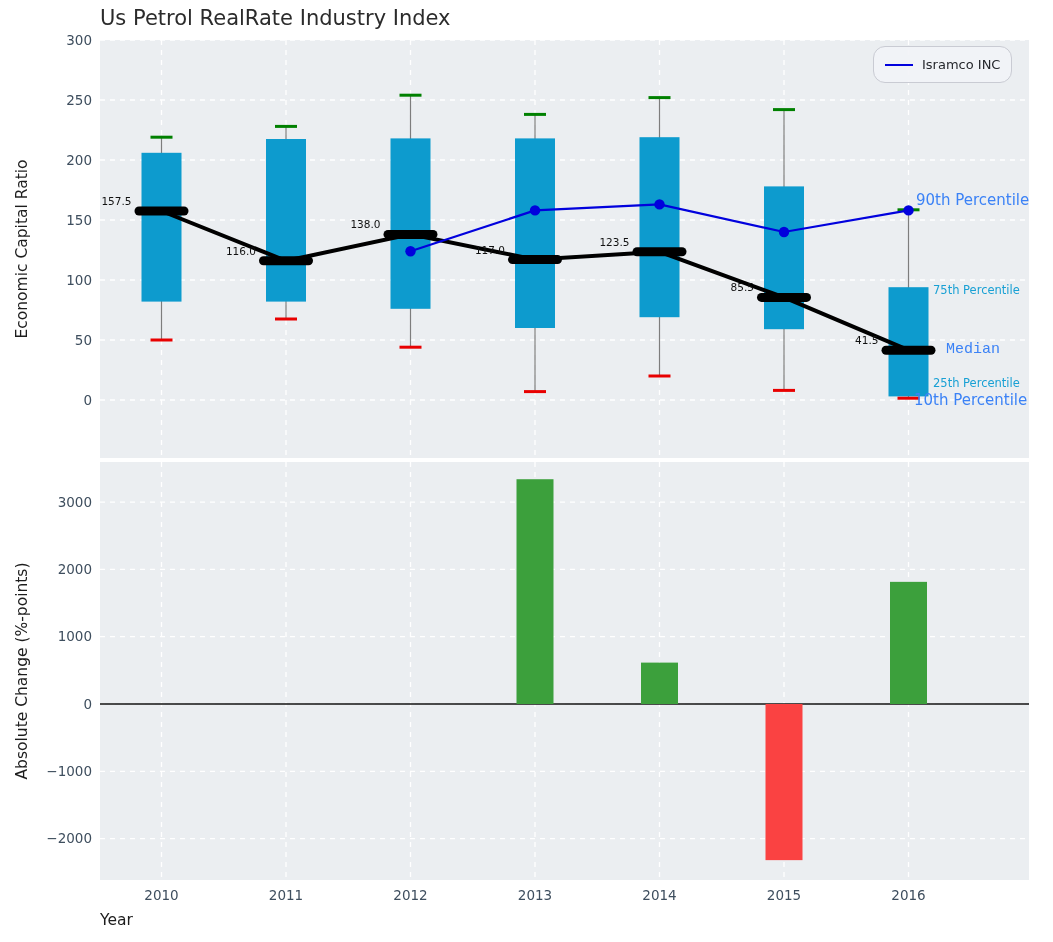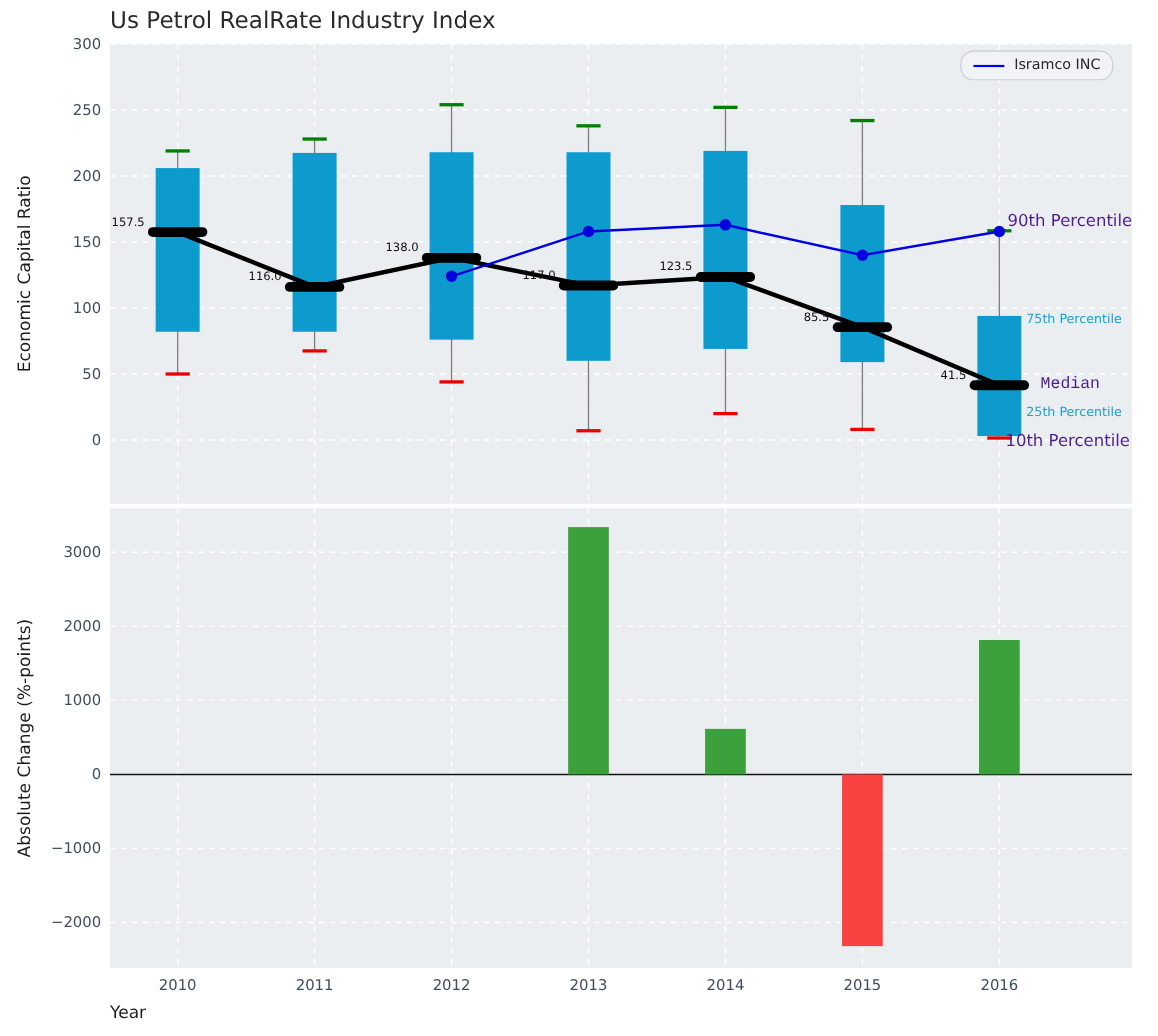--- a/index.html
+++ b/index.html
@@ -7,30 +7,30 @@
         font-family:"DejaVu Sans",sans-serif;overflow:hidden;}
   .chart-title{position:absolute;left:100px;top:6px;width:929px;text-align:left;
         font-size:21px;color:#2b2b2b;}
   .ylab{position:absolute;white-space:nowrap;font-size:15.5px;color:#1d1d1d;
         transform:translate(-50%,-50%) rotate(-90deg);}
   .ylab-top{left:22px;top:249px;}
   .ylab-bot{left:22px;top:671px;}
   .xlab{position:absolute;left:100px;top:911px;width:929px;
         font-size:15.5px;color:#1d1d1d;}
   .legend{position:absolute;left:873px;top:46px;display:flex;align-items:center;gap:9px;
-        padding:5px 11px;background:rgba(242,243,247,0.9);border:1px solid #c9cbd3;
+        padding:10px 11px;background:rgba(242,243,247,0.9);border:1px solid #c9cbd3;
         border-radius:12px;font-size:13px;color:#26282d;}
   .legend-line{display:inline-block;width:28px;height:0;border-top:2.5px solid #0101dd;}
   .ann{position:absolute;white-space:nowrap;}
-  .ann-dark{color:#4c1d95;font-size:15px;}
+  .ann-dark{color:#3b82f6;font-size:15px;}
   .ann-cyan{color:#18a0d4;font-size:11.5px;}
   .a90{left:916px;top:191px;}
   .a75{left:933px;top:283px;}
   .amed{left:946px;top:341px;font-family:Liberation Mono, monospace;}
-  .a25{left:933px;top:367px;}
+  .a25{left:933px;top:376px;}
   .a10{left:914px;top:391px;}
   svg text{font-family:"DejaVu Sans",sans-serif;}
 </style>
 </head>
 <body>
 
 <div class="page">
 
   <svg id="chart-svg" width="1053" height="942">
       <rect x="100" y="40" width="929" height="418" fill="#ebeef1"></rect>

